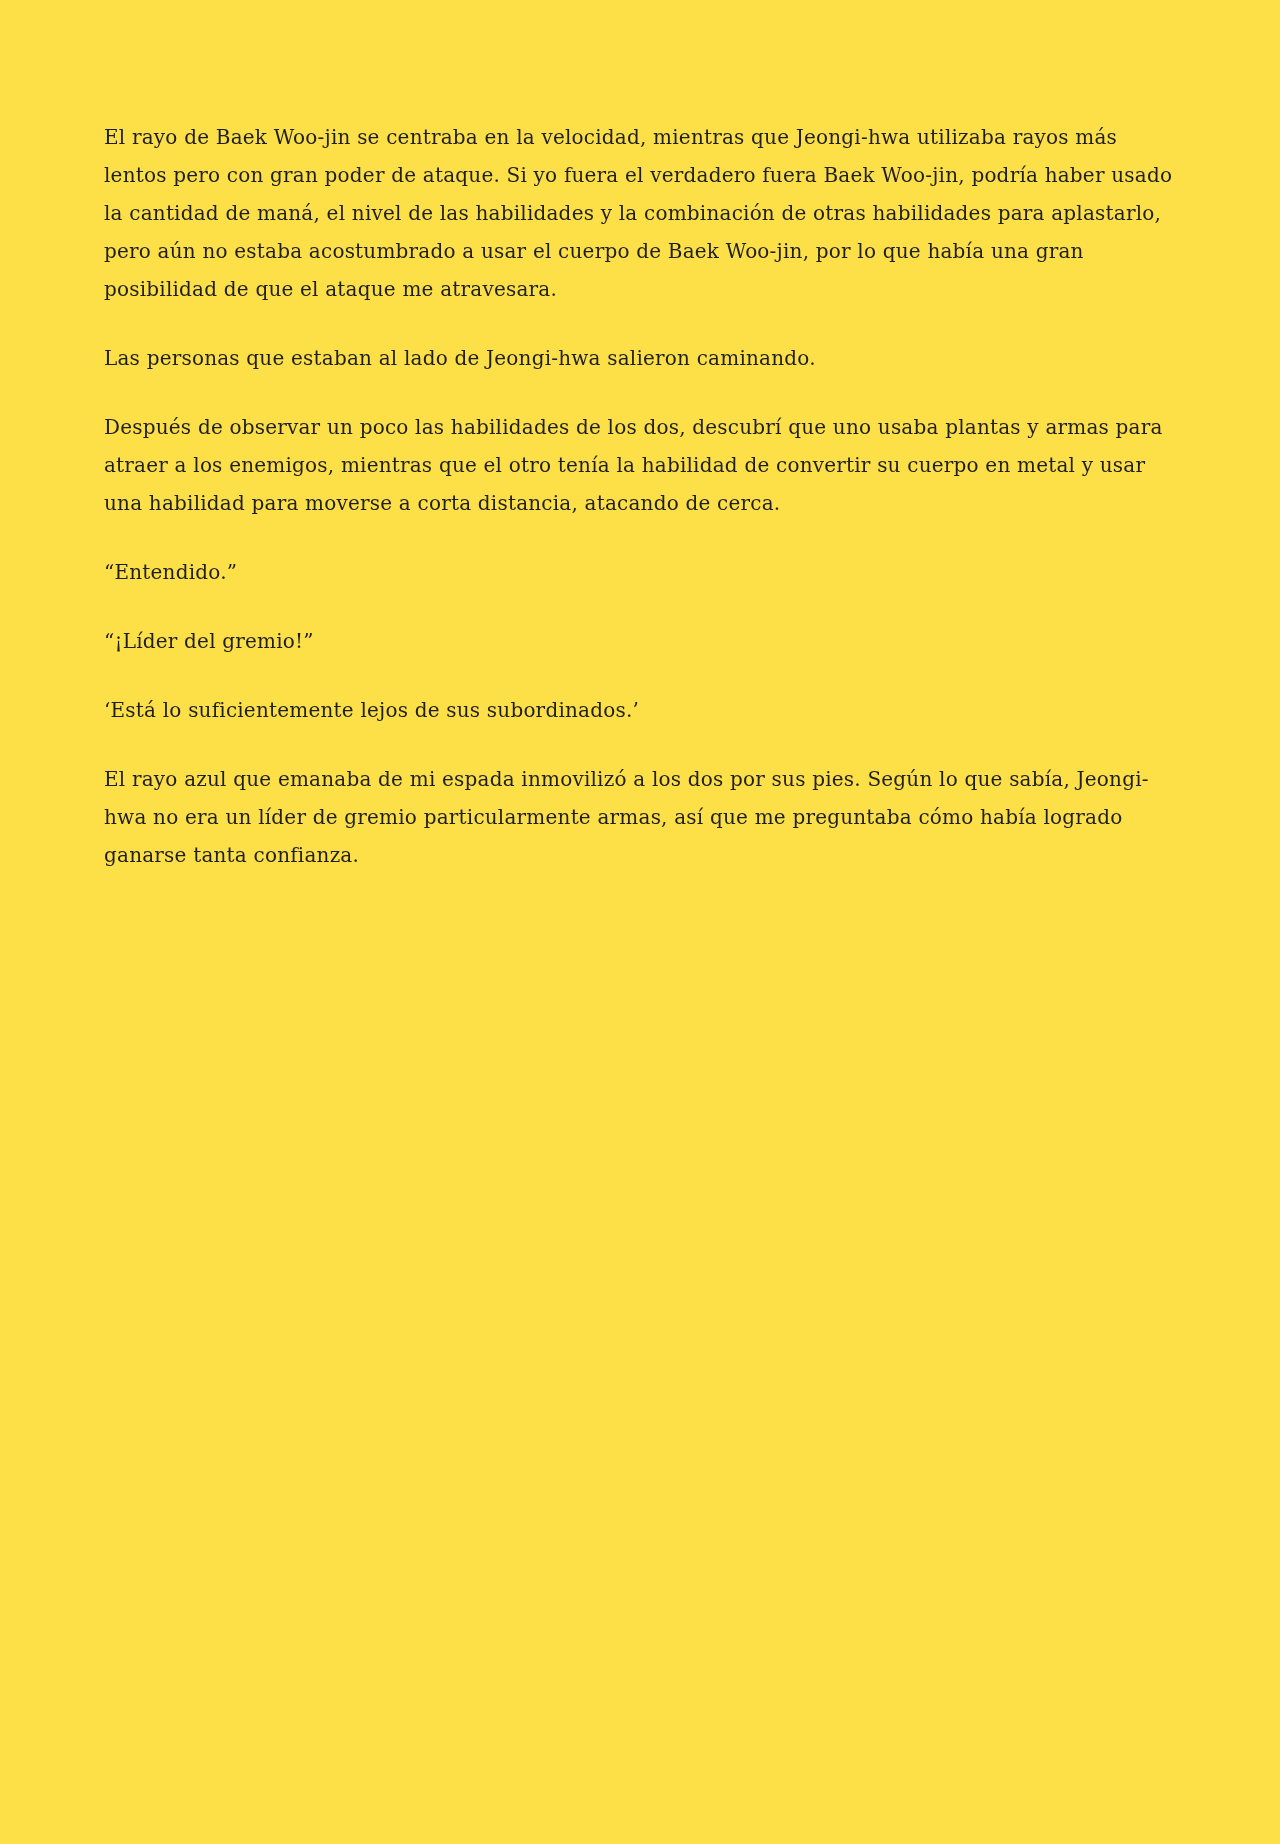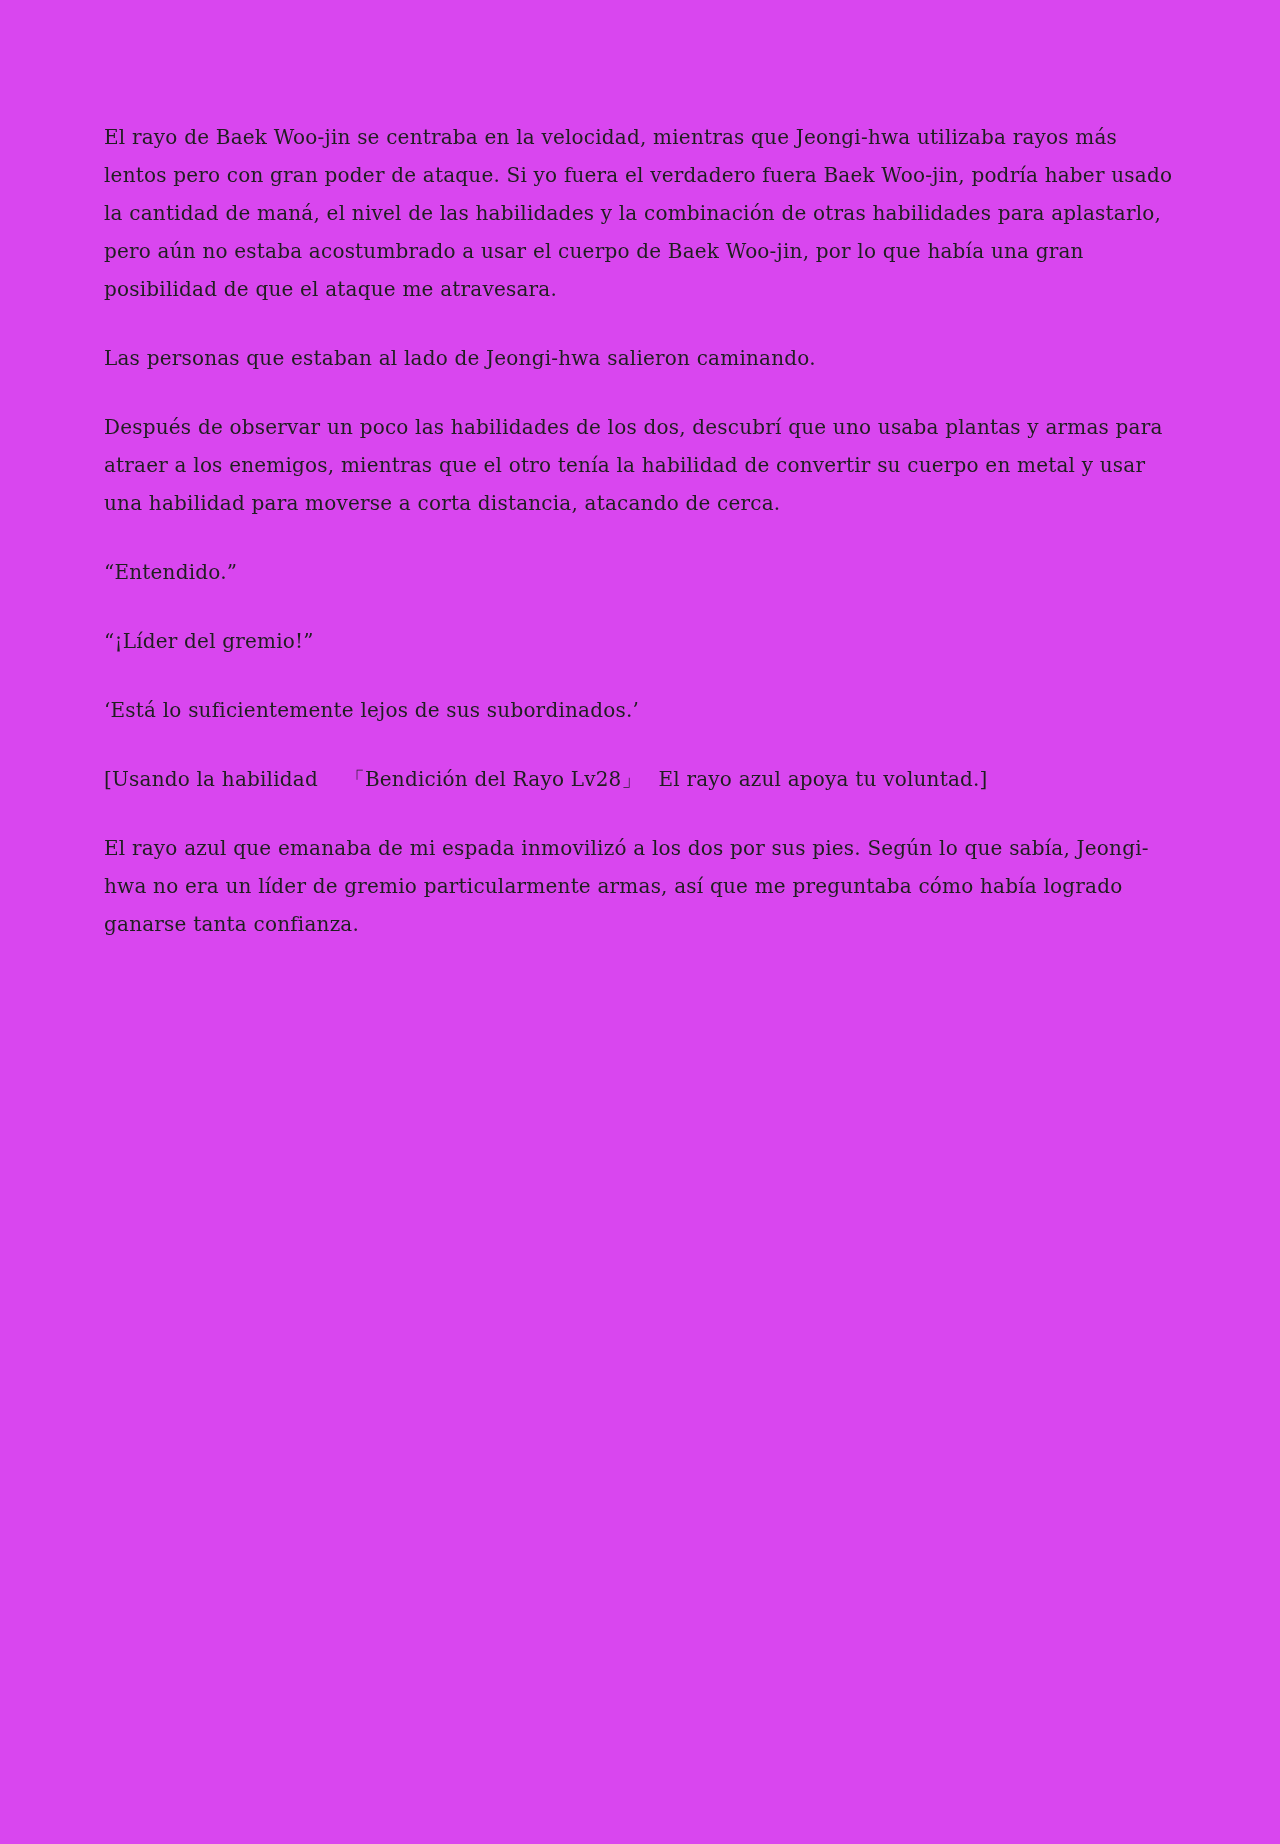--- a/index.html
+++ b/index.html
@@ -14,21 +14,21 @@
     height: 1844px;
     margin: 0 auto;
     font-family: "DejaVu Serif", "Liberation Serif", serif;
     color: #1f1f1f;
     overflow: hidden;
   }
 
   .page {
     width: 1280px;
     height: 1844px;
-    background: #d946ef;
+    background: #fde047;
     padding: 118px 104px 0 104px;
   }
 
   .chapter-text p {
     font-size: 20px;
     line-height: 38px;
     letter-spacing: 0.2px;
     margin: 0 0 31px 0;
     color: #1f1f1f;
     text-rendering: optimizeLegibility;
@@ -38,16 +38,15 @@
 <body>
 
 <main class="page">
   <article class="chapter-text">
     <p>El rayo de Baek Woo-jin se centraba en la velocidad, mientras que Jeongi-hwa utilizaba rayos más lentos pero con gran poder de ataque. Si yo fuera el verdadero fuera Baek Woo-jin, podría haber usado la cantidad de maná, el nivel de las habilidades y la combinación de otras habilidades para aplastarlo, pero aún no estaba acostumbrado a usar el cuerpo de Baek Woo-jin, por lo que había una gran posibilidad de que el ataque me atravesara.</p>
     <p>Las personas que estaban al lado de Jeongi-hwa salieron caminando.</p>
     <p>Después de observar un poco las habilidades de los dos, descubrí que uno usaba plantas y armas para atraer a los enemigos, mientras que el otro tenía la habilidad de convertir su cuerpo en metal y usar una habilidad para moverse a corta distancia, atacando de cerca.</p>
     <p>“Entendido.”</p>
     <p>“¡Líder del gremio!”</p>
     <p>‘Está lo suficientemente lejos de sus subordinados.’</p>
-    <p>[Usando la habilidad 　「Bendición del Rayo Lv28」  El rayo azul apoya tu voluntad.]</p>
     <p>El rayo azul que emanaba de mi espada inmovilizó a los dos por sus pies. Según lo que sabía, Jeongi-hwa no era un líder de gremio particularmente armas, así que me preguntaba cómo había logrado ganarse tanta confianza.</p>
   </article>
 </main>
 
 </body></html>

